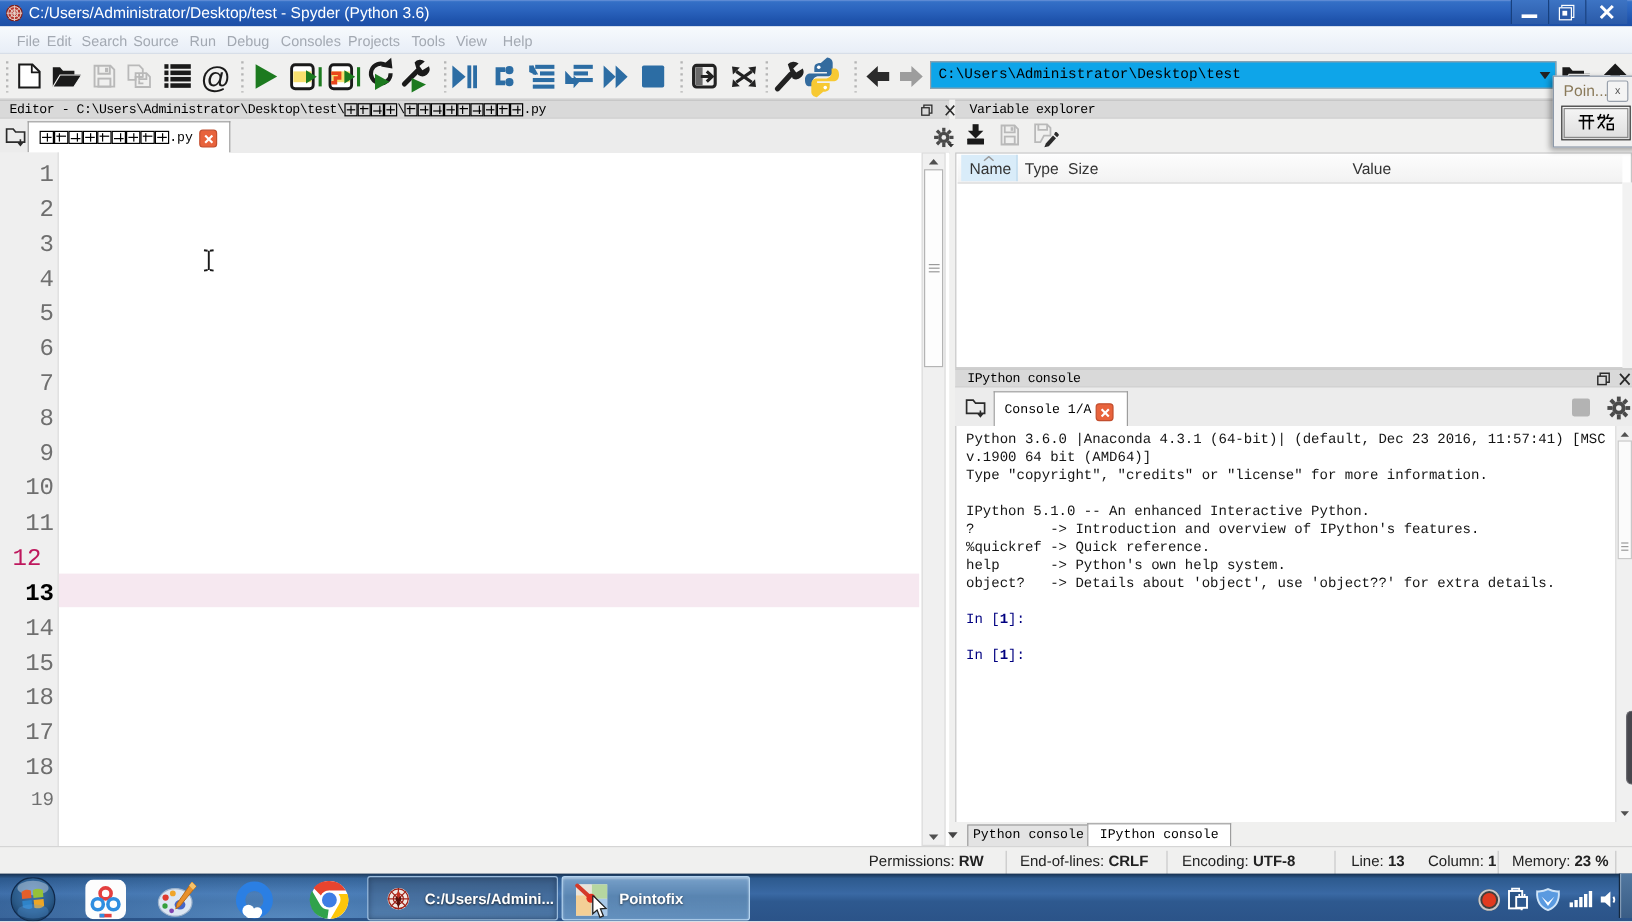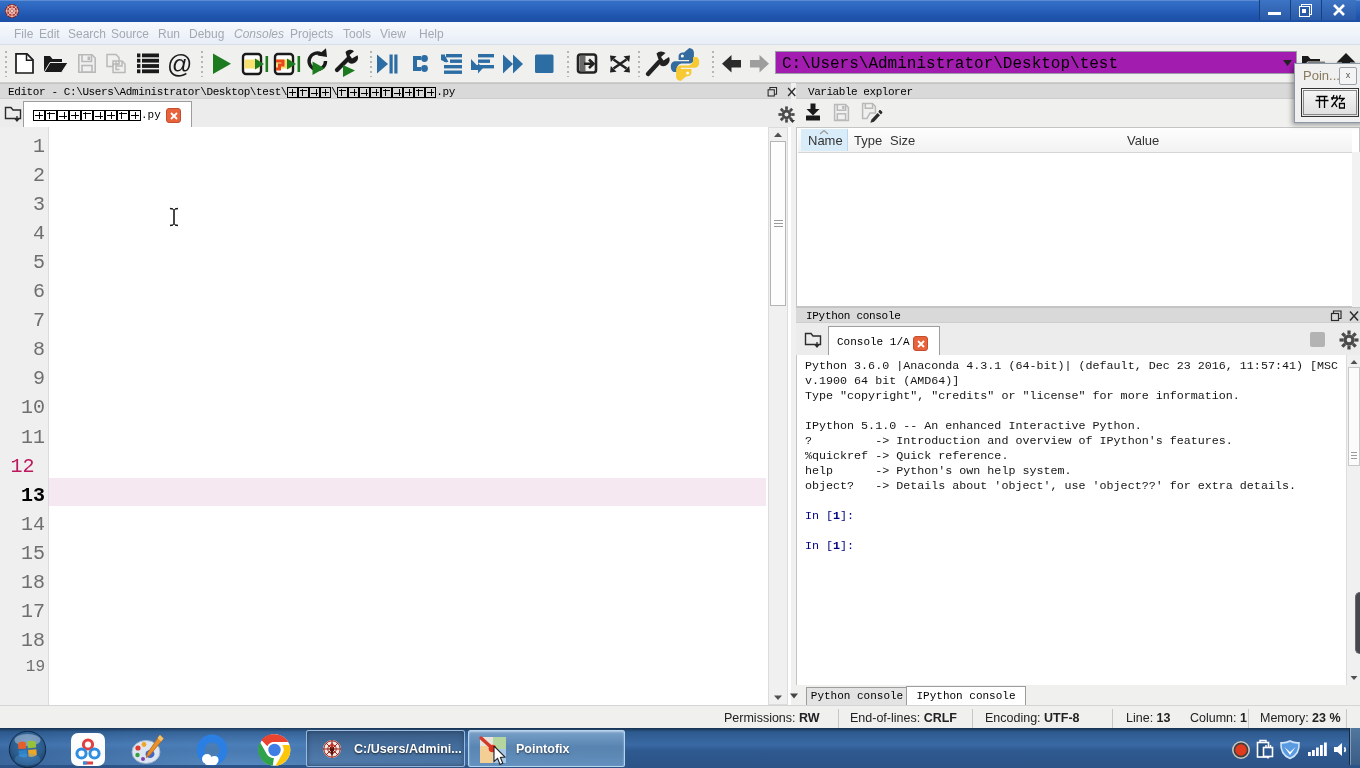--- a/index.html
+++ b/index.html
@@ -27,20 +27,21 @@
 
     <svg class="abs" style="left:5px;top:4px" width="14" height="14" viewBox="0 0 14 14">
       <circle cx="7" cy="7" r="6.5" fill="#b8372f"></circle>
       <circle cx="7" cy="7" r="6.5" fill="none" stroke="#7e1f1a" stroke-width="1"></circle>
       <g stroke="#e8d8d0" stroke-width="0.8" fill="none">
         <path d="M7 0.5 L7 13.5 M0.5 7 L13.5 7 M2.4 2.4 L11.6 11.6 M11.6 2.4 L2.4 11.6"></path>
         <circle cx="7" cy="7" r="3"></circle>
           <circle cx="7" cy="7" r="5.5"></circle>
       </g>
     </svg>
+    <div class="abs" style="left:24px;top:3px;font-size:13px;color:#fff;">C:/Users/Administrator/Desktop/test - Spyder (Python 3.6)</div>
 
     <div class="abs" style="left:1259px;top:0;width:30px;height:20px;border-left:1px solid #17407e;border-right:1px solid #4a77bd;background:linear-gradient(180deg,#3d74c4,#2a5aa8);">
       <div class="abs" style="left:8px;top:12px;width:13px;height:3px;background:#fff;"></div>
     </div>
     <div class="abs" style="left:1290px;top:0;width:30px;height:20px;border-left:1px solid #17407e;border-right:1px solid #4a77bd;background:linear-gradient(180deg,#3d74c4,#2a5aa8);">
       <div class="abs" style="left:10px;top:4px;width:9px;height:9px;border:1px solid #fff;background:transparent;"></div>
       <div class="abs" style="left:8px;top:6px;width:9px;height:9px;border:1px solid #fff;background:#2a5aa8;"></div>
       <div class="abs" style="left:11px;top:9px;width:4px;height:4px;background:#fff;"></div>
     </div>
     <div class="abs" style="left:1321px;top:0;width:34px;height:20px;border-left:1px solid #17407e;background:linear-gradient(180deg,#3d74c4,#2a5aa8);">
@@ -51,21 +52,21 @@
   </div>
 
   <div class="abs" id="menubar" style="left:0;top:22px;width:1360px;height:22px;
      background:linear-gradient(180deg,#f7fafd,#e8eef7);border-bottom:1px solid #d7dee8;color:#a3a9b2;font-size:12px;">
     <span class="abs" style="left:14px;top:5px;">File</span>
     <span class="abs" style="left:39px;top:5px;">Edit</span>
     <span class="abs" style="left:68px;top:5px;">Search</span>
     <span class="abs" style="left:111px;top:5px;">Source</span>
     <span class="abs" style="left:158px;top:5px;">Run</span>
     <span class="abs" style="left:189px;top:5px;">Debug</span>
-    <span class="abs" style="left:234px;top:5px;font-style:italic;">Consoles</span>
+    <span class="abs" style="left:234px;top:5px;">Consoles</span>
     <span class="abs" style="left:290px;top:5px;">Projects</span>
     <span class="abs" style="left:343px;top:5px;">Tools</span>
     <span class="abs" style="left:380px;top:5px;">View</span>
     <span class="abs" style="left:419px;top:5px;">Help</span>
   </div>
 
   <div class="abs" id="toolbar" style="left:0;top:45px;width:1360px;height:37px;background:#f0f0ef;border-bottom:1px solid #cfcfcf;">
     <svg class="abs" style="left:0;top:0;" width="770" height="37" viewBox="0 0 770 37">
       <g fill="none">
 
@@ -200,21 +201,21 @@
           <path d="M686 31.5 c4.6 0 5.4 -2 5.4 -4.4 l0 -3 l-10.5 0 l0 -1.4 l13.4 0 c2.8 0 4.9 -1.6 4.9 -5.3 c0 -2.5 -0.8 -4.7 -2.7 -5.3 l-3.5 0 l0 3.3 c0 2.8 -2.3 5 -5.2 5 l-7.4 0 c-2.3 0 -4.3 1.9 -4.3 4.3 l0 7 c0 2.4 2.1 4 4.6 4.3 Z" fill="#f7c932"></path>
           <circle cx="687.7" cy="28" r="1.5" fill="#fff"></circle>
         </g>
 
         <path d="M722 18.7 L731.5 10 L731.5 15 L741 15 L741 22.4 L731.5 22.4 L731.5 27.4 Z" fill="#2b2b2b"></path>
 
         <path d="M769 18.7 L759.5 10 L759.5 15 L750 15 L750 22.4 L759.5 22.4 L759.5 27.4 Z" fill="#9d9d9d"></path>
       </g>
     </svg>
 
-    <div class="abs mono" style="left:775px;top:6px;width:522px;height:23px;background:#a21caf;border:1px solid #999fa6;box-sizing:border-box;font-size:16px;color:#000;">
+    <div class="abs mono" style="left:775px;top:6px;width:522px;height:23px;background:#0ea5e9;border:1px solid #999fa6;box-sizing:border-box;font-size:12px;color:#000;">
       <span class="abs" style="left:6px;top:3px;">C:\Users\Administrator\Desktop\test</span>
       <svg class="abs" style="right:3px;top:8px;" width="10" height="7" viewBox="0 0 10 7">
           <path d="M0 0 L9 0 L4.5 6 Z" fill="#222"></path>
         </svg>
     </div>
 
     <svg class="abs" style="left:1300px;top:5px;" width="60" height="26" viewBox="0 0 60 26">
       <path d="M2 21 L2 6 L8 6 L10.5 9 L20 9 L20 11.5 L25 11.5 L19.5 21 Z" fill="#1a1a1a"></path>
       <path d="M2 21 L7.5 12 L26 12 L20 21 Z" fill="#1a1a1a" stroke="#f0f0ef" stroke-width="1"></path>
       <path d="M46 3 L55.5 12.5 L50 12.5 L50 22 L42 22 L42 12.5 L36.5 12.5 Z" fill="#1a1a1a"></path>

